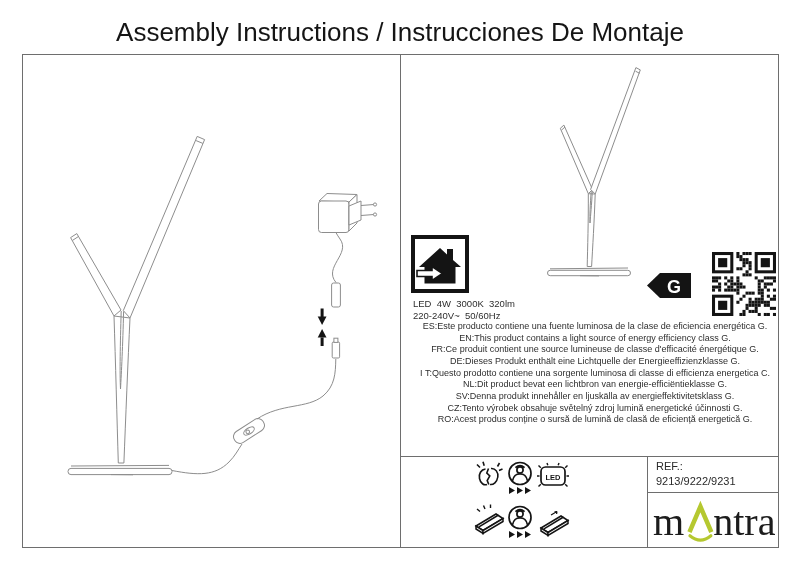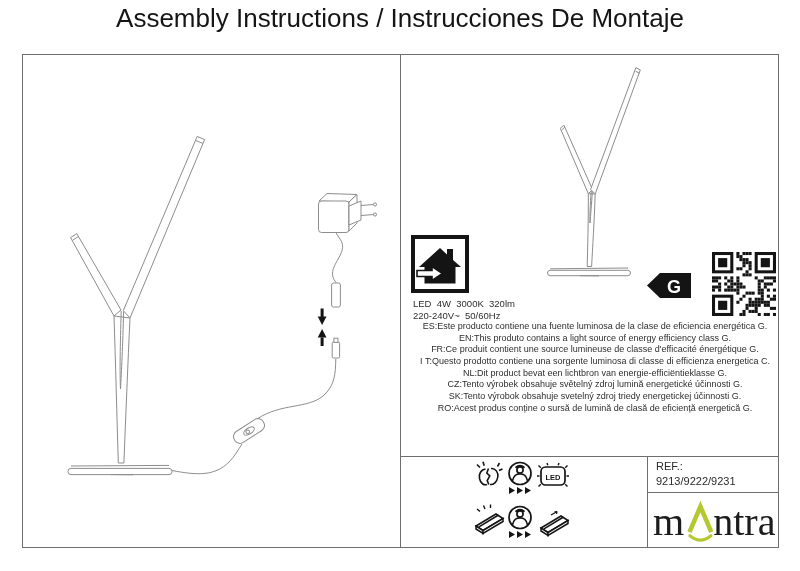--- a/index.html
+++ b/index.html
@@ -2,21 +2,21 @@
 <html><head>
 <meta charset="utf-8">
 <style>
   * { margin:0; padding:0; box-sizing:border-box; }
   html,body { background:#fff; }
   body {
     width:800px; height:571px; position:relative; overflow:hidden;
     font-family:"Liberation Sans", sans-serif; color:#222;
   }
   .title {
-    position:absolute; top:3px; left:0; width:800px; text-align:center;
+    position:absolute; top:17px; left:0; width:800px; text-align:center;
     font-size:26px; font-weight:400; color:#151515;
   }
   .sheet {
     position:absolute; left:22px; top:54px; width:757px; height:494px;
     border:1px solid #6e6e6e;
   }
   .vdiv { position:absolute; left:377px; top:0; width:1px; height:100%; background:#6e6e6e; }
   .left-region  { position:absolute; left:0;   top:0; width:377px; height:100%; }
   .right-region { position:absolute; left:378px; top:0; width:377px; height:100%; }
   .abs { position:absolute; }
@@ -255,26 +255,27 @@
             <rect x="45" y="60" width="3" height="3"></rect>
             <rect x="51" y="60" width="3" height="3"></rect>
             <rect x="54" y="60" width="3" height="3"></rect>
             <rect x="60" y="60" width="3" height="3"></rect>
           </g>
       </g>
     </svg>
 
     <div class="abs langs">
       <div class="lang-line">ES:Este producto contiene una fuente luminosa de la clase de eficiencia energética G.</div>
-      <div class="lang-line">EN:This produto contains a light source of energy efficiency class G.</div>
+      <div class="lang-line">EN:This product contains a light source of energy efficiency class G.</div>
       <div class="lang-line">FR:Ce produit contient une source lumineuse de classe d'efficacité énergétique G.</div>
+      <div class="lang-line">DE:Dieses Produkt enthält eine Lichtquelle der Energieeffizienzklasse G.</div>
       <div class="lang-line">I T:Questo prodotto contiene una sorgente luminosa di classe di efficienza energetica C.</div>
       <div class="lang-line">NL:Dit product bevat een lichtbron van energie-efficiëntieklasse G.</div>
+      <div class="lang-line">SV:Denna produkt innehåller en ljuskälla av energieffektivitetsklass G.</div>
       <div class="lang-line">CZ:Tento výrobek obsahuje světelný zdroj lumină energetické účinnosti G.</div>
-      <div class="lang-line">SK:Tento výrobok obsahuje svetelný zdroj triedy energetickej účinnosti G.</div>
       <div class="lang-line">RO:Acest produs conține o sursă de lumină de clasă de eficiență energetică G.</div>
     </div>
 
     <div class="abs hdiv"></div>
     <div class="abs ref-vdiv"></div>
     <div class="abs ref-hdiv"></div>
 
     <svg class="abs" style="left:72px; top:404px;" viewBox="0 0 100 82" width="100" height="82">
       <defs>
         <g id="prof" stroke="#141414" stroke-width="1.7" fill="none">

